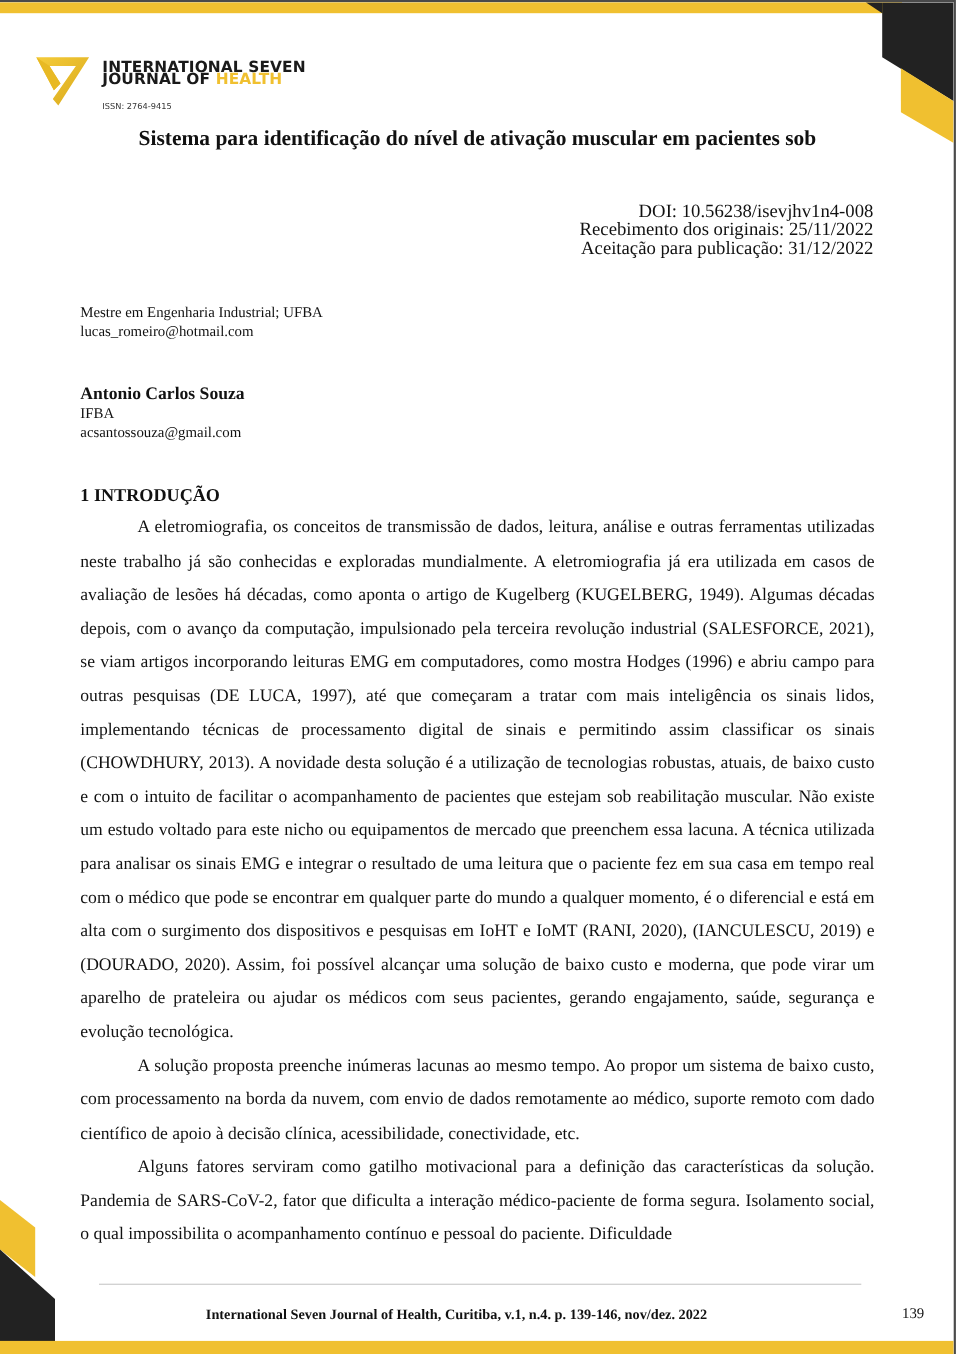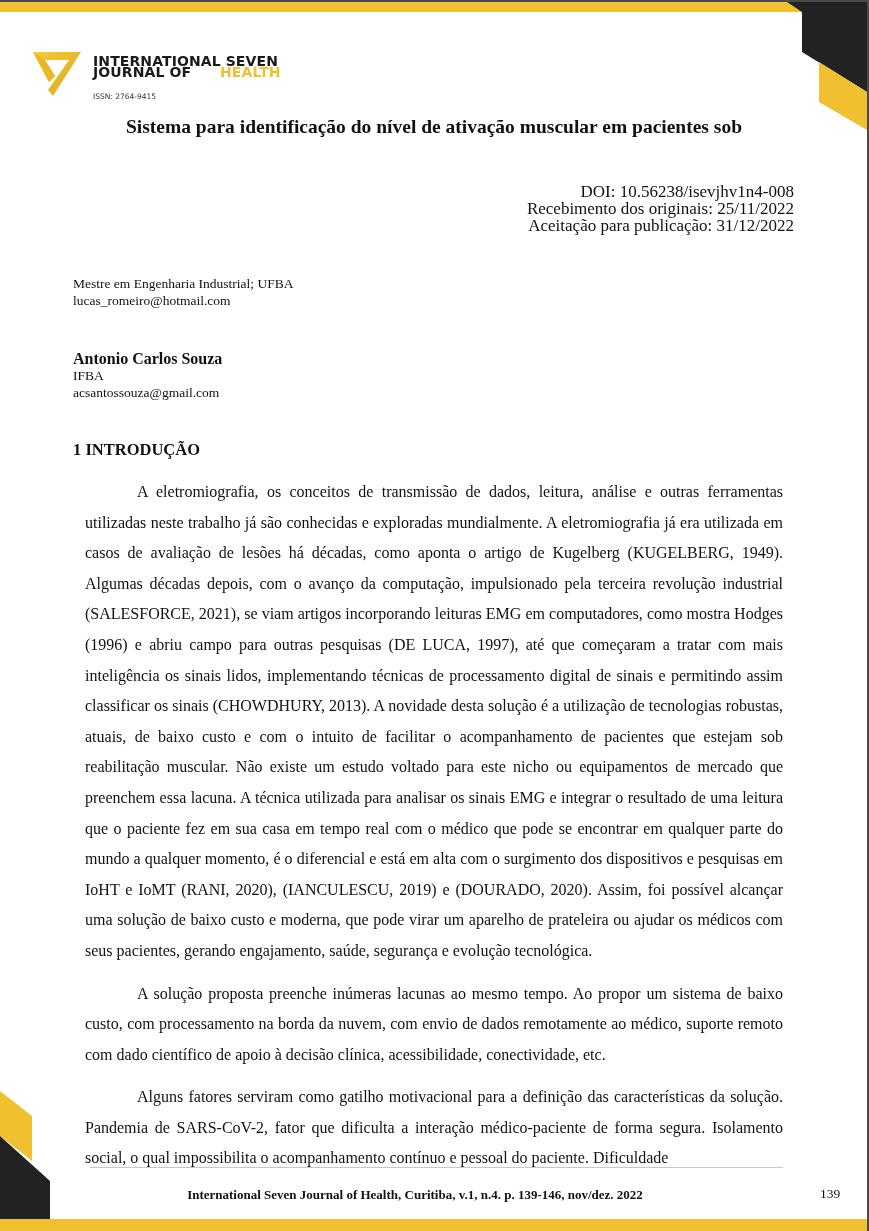--- a/index.html
+++ b/index.html
@@ -25,21 +25,21 @@
     background: #f0c030;
   }
 
   
   .logo { position: absolute; left: 31px; top: 44px; display: flex; align-items: flex-start; }
   .logo-mark { width: 52px; height: 52px; }
   .logo-text { margin-left: 10px; margin-top: 10px; font-family: "DejaVu Sans", sans-serif; }
   .logo-line1, .logo-line2 {
     font-weight: bold; font-size: 14px; line-height: 11px; color: #1a1a1a; letter-spacing: 0.1px;
   }
-  .logo-line2 .accent { color: #f0c030; margin-left: 24px; }
+  .logo-line2 .accent { color: #f0c030; }
   .logo-issn { font-size: 7.5px; color: #333; margin-top: 14px; }
 
   
   .title {
     position: absolute; left: 60px; width: 748px; top: 113px;
     text-align: center; font-weight: bold; font-size: 19.5px; line-height: 24px;
   }
   .meta {
     position: absolute; right: 73px; top: 181px; text-align: right;
     font-size: 17px; line-height: 17px;
@@ -50,21 +50,21 @@
   .author1 { top: 274px; }
   .author2 { top: 347px; }
 
   .section-heading {
     position: absolute; left: 73px; top: 438px; font-weight: bold; font-size: 16.5px;
   }
   .body-text {
     position: absolute; left: 73px; width: 722px; top: 463px;
     font-size: 16px; line-height: 30.6px; text-align: justify;
   }
-  .body-text p { margin: 12px; text-indent: 52px; }
+  .body-text p { margin: 0; text-indent: 52px; }
 
   .footer-rule {
     position: absolute; left: 90px; width: 693px; top: 1165px; height: 1px; background: #c8c8c8;
   }
   .footer-text {
     position: absolute; left: 0; width: 830px; top: 1185px; text-align: center;
     font-size: 13px; padding-left: 0; font-weight: bold;
   }
   .page-number { position: absolute; left: 820px; top: 1184px; font-size: 13.5px; }
 </style>

